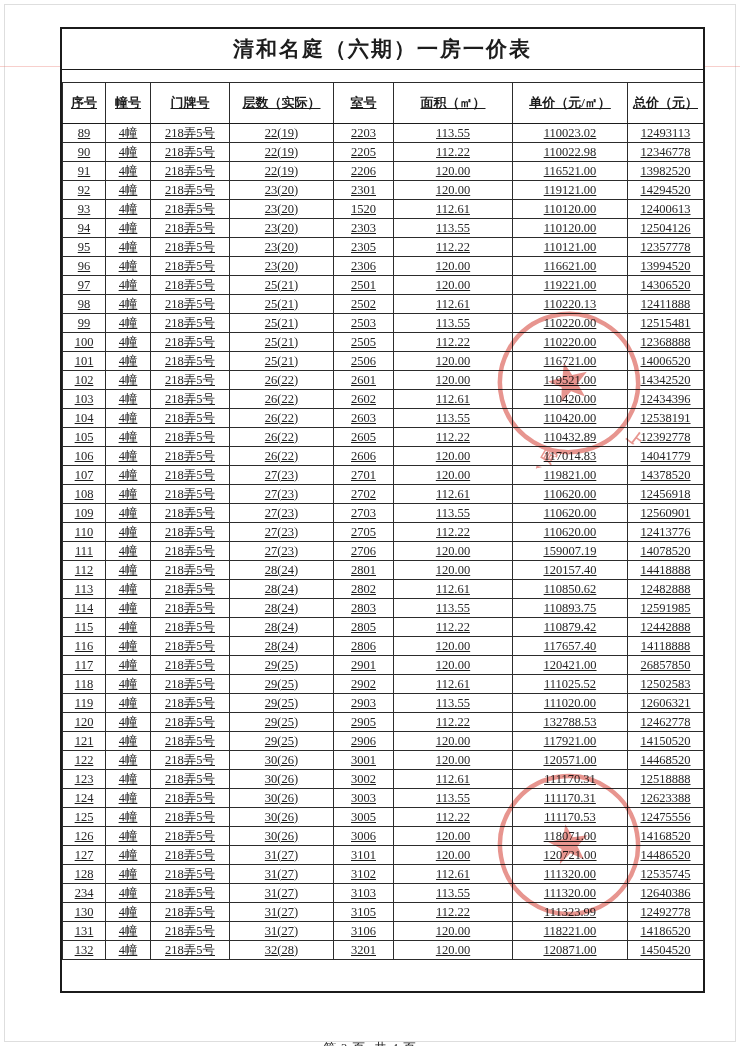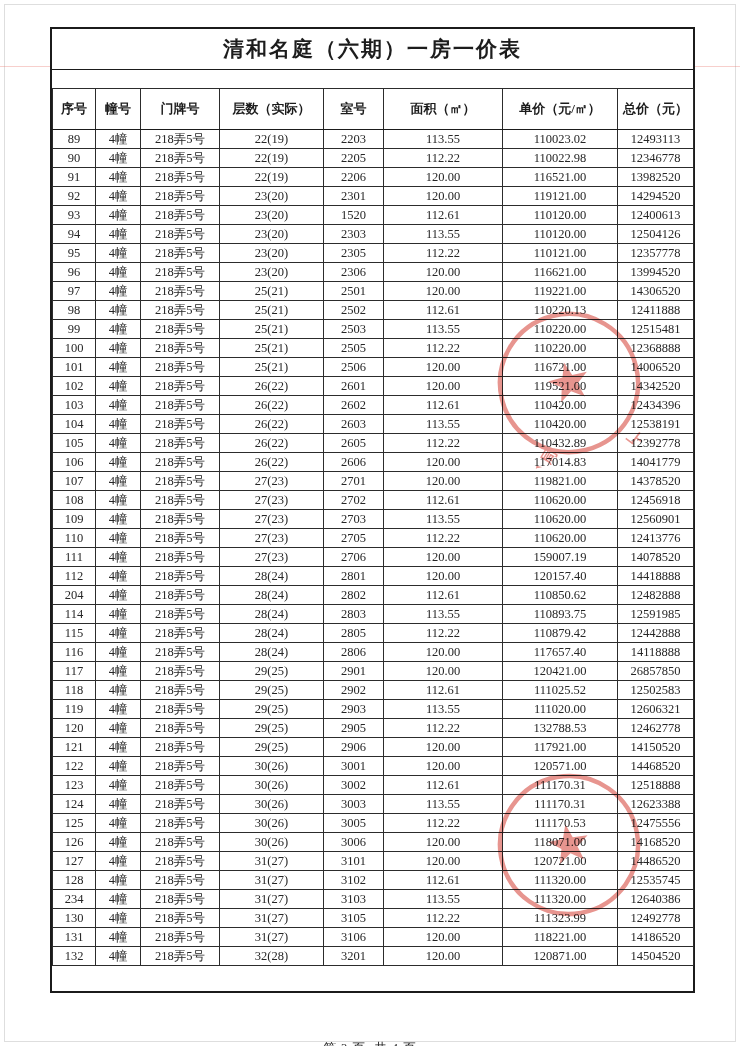--- a/index.html
+++ b/index.html
@@ -4,31 +4,31 @@
 <style>
   html,body{margin:0;padding:0;}
   body{
     width:740px;height:1046px;position:relative;background:#ffffff;
     font-family:"Liberation Serif","DejaVu Serif",serif;color:#1c1c1c;
     overflow:hidden;
   }
   .scan-frame{position:absolute;inset:4px;border:1px solid #dedede;pointer-events:none;}
   .scan-line{position:absolute;left:0;top:66px;width:740px;height:1px;background:rgba(235,130,120,.38);}
   .sheet{
-    position:absolute;left:50px;top:27px;width:645px;height:966px;
+    position:absolute;left:60px;top:27px;width:645px;height:966px;
     border:2px solid #1b1b1b;box-sizing:border-box;background:#fff;
   }
   .title-row{
     height:40px;border-bottom:1px solid #1b1b1b;display:flex;
     align-items:center;justify-content:center;
     font-size:21px;font-weight:bold;letter-spacing:2px;
   }
   table.price{
     border-collapse:collapse;table-layout:fixed;width:100%;
-    margin-top:18px;border-top:1px solid #1b1b1b;
+    margin-top:12px;border-top:1px solid #1b1b1b;text-decoration:underline;
   }
   table.price th,table.price td{
     border:1px solid #2c2c2c;text-align:center;vertical-align:middle;
     padding:0;overflow:hidden;white-space:nowrap;
   }
   table.price th{height:40px;font-size:13px;font-weight:bold;border-bottom:1px solid #1b1b1b;}
   table.price td{height:18px;font-size:12.5px;color:#262626;}
   .footer{
     position:absolute;left:0;top:1003px;width:740px;text-align:center;
     font-size:12.5px;color:#222;letter-spacing:1px;margin-top:37px;
@@ -304,21 +304,21 @@
           <td>112</td>
           <td>4幢</td>
           <td>218弄5号</td>
           <td>28(24)</td>
           <td>2801</td>
           <td>120.00</td>
           <td>120157.40</td>
           <td>14418888</td>
         </tr>
         <tr>
-          <td>204</td>
+          <td>113</td>
           <td>4幢</td>
           <td>218弄5号</td>
           <td>28(24)</td>
           <td>2802</td>
           <td>112.61</td>
           <td>110850.62</td>
           <td>12482888</td>
         </tr>
         <tr>
           <td>114</td>

